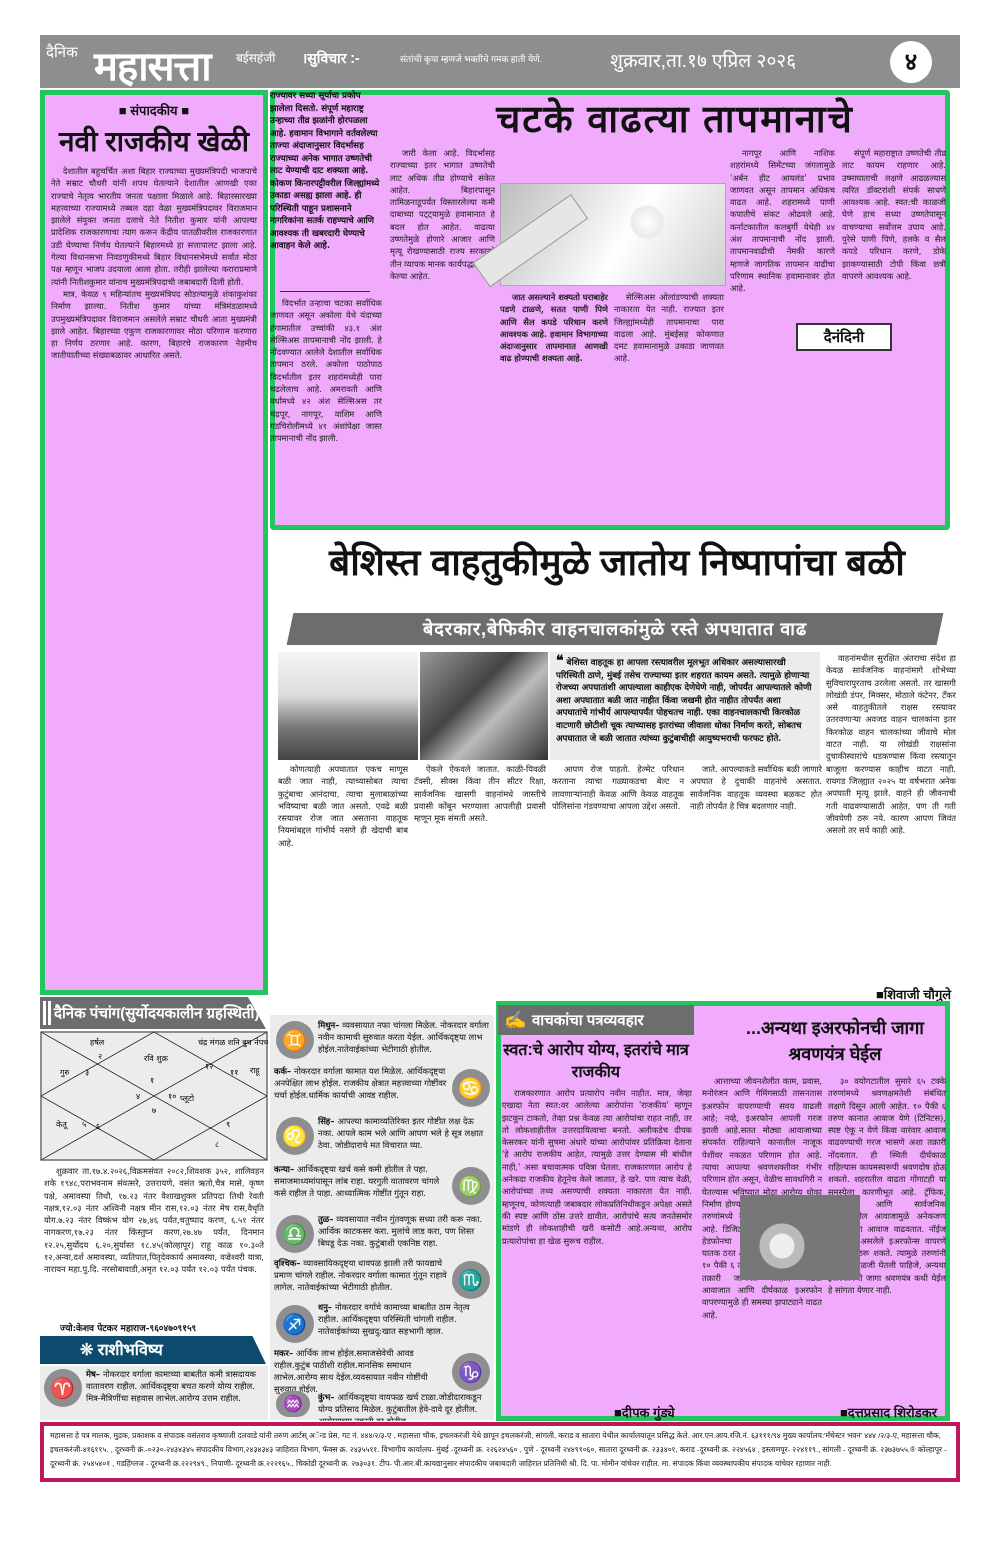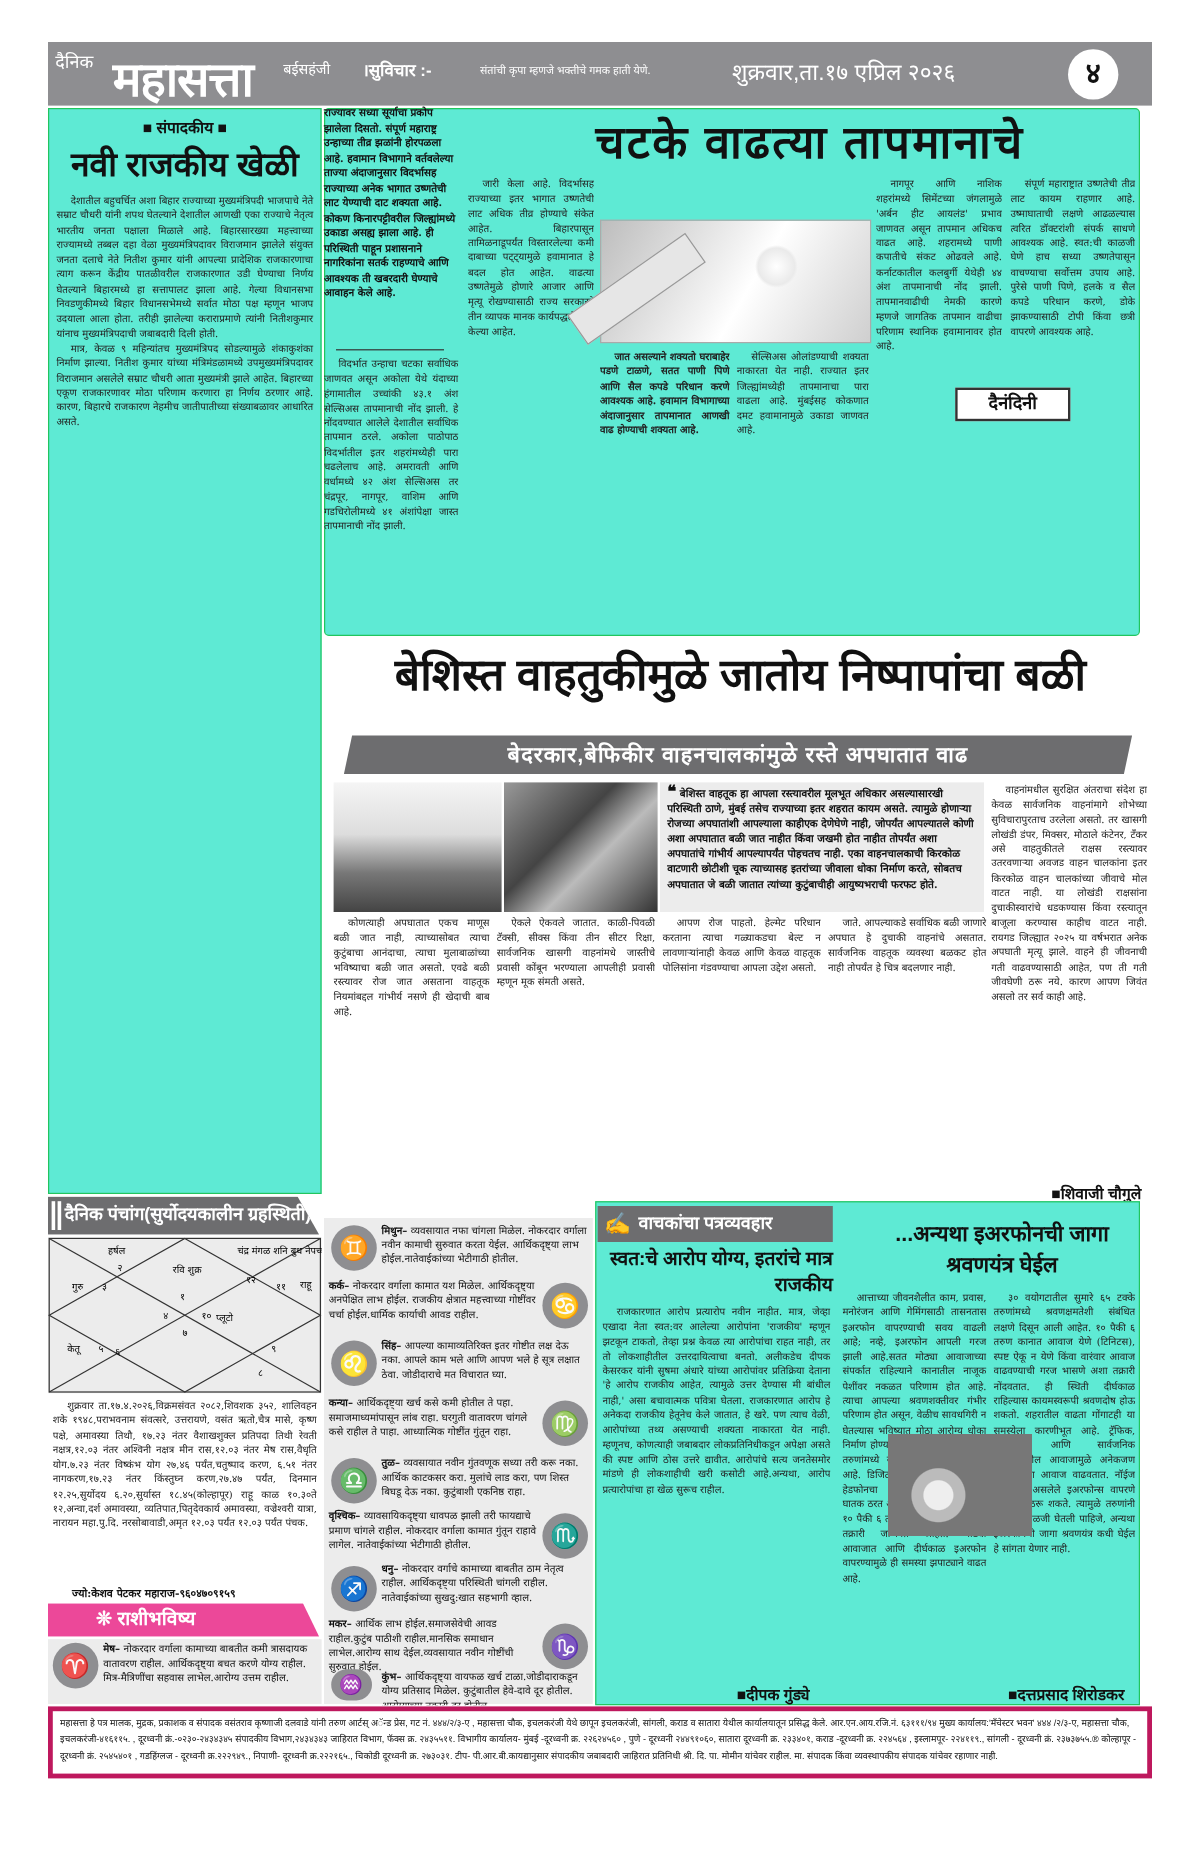--- a/index.html
+++ b/index.html
@@ -8,21 +8,21 @@
   
   .masthead { position: absolute; left: 0; top: 0; width: 920px; height: 53px; background: #8e8e91; color: #fff; }
   .mh-dainik { position: absolute; left: 6px; top: 6px; font-family: "Liberation Sans", sans-serif; font-size: 15px; }
   .mh-title { position: absolute; left: 54px; top: 2px; font-family: "Liberation Sans", sans-serif; font-size: 40px; font-weight: bold; letter-spacing: -1px; }
   .mh-city { position: absolute; left: 196px; top: 14px; font-size: 12px; font-family: "Liberation Sans", sans-serif; }
   .mh-suvichar { position: absolute; left: 262px; top: 13px; font-size: 14px; font-weight: bold; font-family: "Liberation Sans", sans-serif; }
   .mh-quote { position: absolute; left: 360px; top: 17px; font-size: 9px; font-family: "Liberation Sans", sans-serif; }
   .mh-date { position: absolute; left: 570px; top: 12px; font-size: 19px; font-family: "Liberation Sans", sans-serif; }
   .mh-page { position: absolute; left: 850px; top: 6px; width: 42px; height: 42px; border-radius: 50%; background: #fff; color: #111; font-size: 24px; font-weight: bold; text-align: center; line-height: 42px; font-family: "Liberation Sans", sans-serif; }
 
-  .box { position: absolute; border: 1px solid #22c55e; background: #5eead4; overflow: hidden; }
+  .box { position: absolute; border: 5px solid #22c55e; background: #f0abfc; overflow: hidden; }
   .col-text { font-size: 8.3px; line-height: 12.3px; text-align: justify; color: #222; }
   .col-text p { text-indent: 12px; }
   .gray-bg { background: #ececec; }
 
   
   .ed-label { text-align: center; font-size: 13px; font-weight: bold; font-family: "Liberation Sans", sans-serif; margin-top: 6px; }
   .ed-title { text-align: center; font-size: 28px; font-weight: bold; font-family: "Liberation Sans", sans-serif; margin: 2px 0 6px; }
   .ed-body { padding: 0 6px; }
 
   
@@ -39,28 +39,28 @@
   .traffic-sub { position: absolute; left: 250px; top: 578px; width: 650px; height: 32px; background: #6d6d6f; color: #fff; font-size: 18px; font-weight: bold; text-align: center; line-height: 32px; font-family: "Liberation Sans", sans-serif; letter-spacing: 1px; transform: skewX(-12deg); }
   .traffic-sub span { display: inline-block; transform: skewX(12deg); }
   .photo1 { position: absolute; left: 238px; top: 617px; width: 140px; height: 108px; background: linear-gradient(#f5f5f5 0%, #ddd 40%, #777 70%, #444 100%); }
   .photo2 { position: absolute; left: 380px; top: 617px; width: 128px; height: 108px; background: linear-gradient(135deg,#999,#444 40%,#bbb 60%,#333); }
   .pull-quote { position: absolute; left: 510px; top: 617px; width: 270px; height: 108px; background: #ececec; font-size: 8.6px; line-height: 12.6px; font-weight: bold; padding: 2px 6px; }
 
   
   .pan-header { position: absolute; left: 0; top: 962px; width: 226px; height: 32px; background: #6d6d6f; color: #fff; font-size: 15px; font-weight: bold; font-family: "Liberation Sans", sans-serif; line-height: 32px; padding-left: 14px; clip-path: polygon(0 0, 92% 0, 100% 100%, 0 100%); }
   .pan-header::before { content: ""; position: absolute; left: 3px; top: 4px; width: 3px; height: 24px; background: #fff; box-shadow: 5px 0 0 #fff; }
   .chart-wrap { position: absolute; left: 0; top: 996px; width: 228px; height: 130px; background: #ececec; }
-  .rashi-header { position: absolute; left: 0; top: 1301px; width: 226px; height: 28px; background: #ec4899; color: #fff; font-size: 16px; font-weight: bold; font-family: "Liberation Sans", sans-serif; line-height: 28px; padding-left: 40px; clip-path: polygon(0 0, 94% 0, 100% 100%, 0 100%); }
+  .rashi-header { position: absolute; left: 0; top: 1301px; width: 226px; height: 28px; background: #0c4a6e; color: #fff; font-size: 16px; font-weight: bold; font-family: "Liberation Sans", sans-serif; line-height: 28px; padding-left: 40px; clip-path: polygon(0 0, 94% 0, 100% 100%, 0 100%); }
 
   .sign { position: absolute; font-size: 8.4px; line-height: 12px; }
   .sign b { font-weight: bold; }
   .sign-icon { position: absolute; width: 38px; height: 38px; border-radius: 50%; background: #8e8e91; color: #fff; font-size: 20px; text-align: center; line-height: 38px; }
 
   .letters-header { position: absolute; left: 458px; top: 970px; width: 196px; height: 30px; background: #6d6d6f; color: #fff; font-size: 15px; font-weight: bold; font-family: "Liberation Sans", sans-serif; line-height: 30px; padding-left: 34px; }
-  .letters-title { position: absolute; left: 458px; top: 1004px; width: 196px; text-align: right; font-size: 16px; font-weight: bold; line-height: 22px; font-family: "Liberation Sans", sans-serif; }
+  .letters-title { position: absolute; left: 458px; top: 1004px; width: 196px; text-align: center; font-size: 16px; font-weight: bold; line-height: 22px; font-family: "Liberation Sans", sans-serif; }
   .ear-title { position: absolute; left: 680px; top: 980px; width: 230px; text-align: center; font-size: 18px; font-weight: bold; line-height: 26px; font-family: "Liberation Sans", sans-serif; }
   .ear-photo { position: absolute; left: 760px; top: 1150px; width: 135px; height: 95px; background: radial-gradient(circle at 35% 60%, #eee 0 12px, #bbb 13px 22px, #777 23px); }
   .byline { position: absolute; font-size: 13px; font-weight: bold; font-family: "Liberation Sans", sans-serif; }
   .byline::before { content: "\25A0 "; }
 
   .footer { position: absolute; left: 0; top: 1387px; width: 920px; height: 60px; border: 4px solid #be185d; font-size: 7.6px; line-height: 14px; padding: 3px 6px; font-family: "Liberation Sans", sans-serif; }
 </style>
 </head>
 <body>
 

